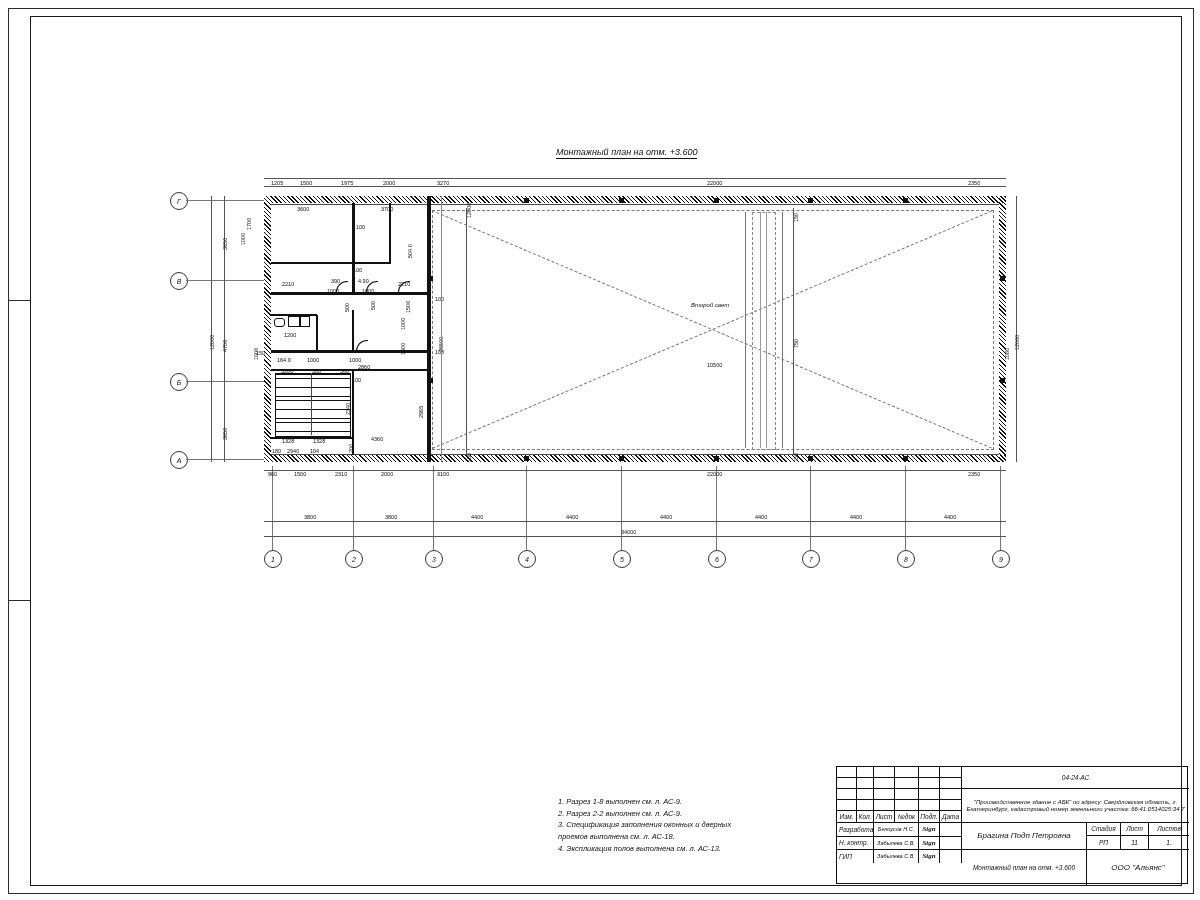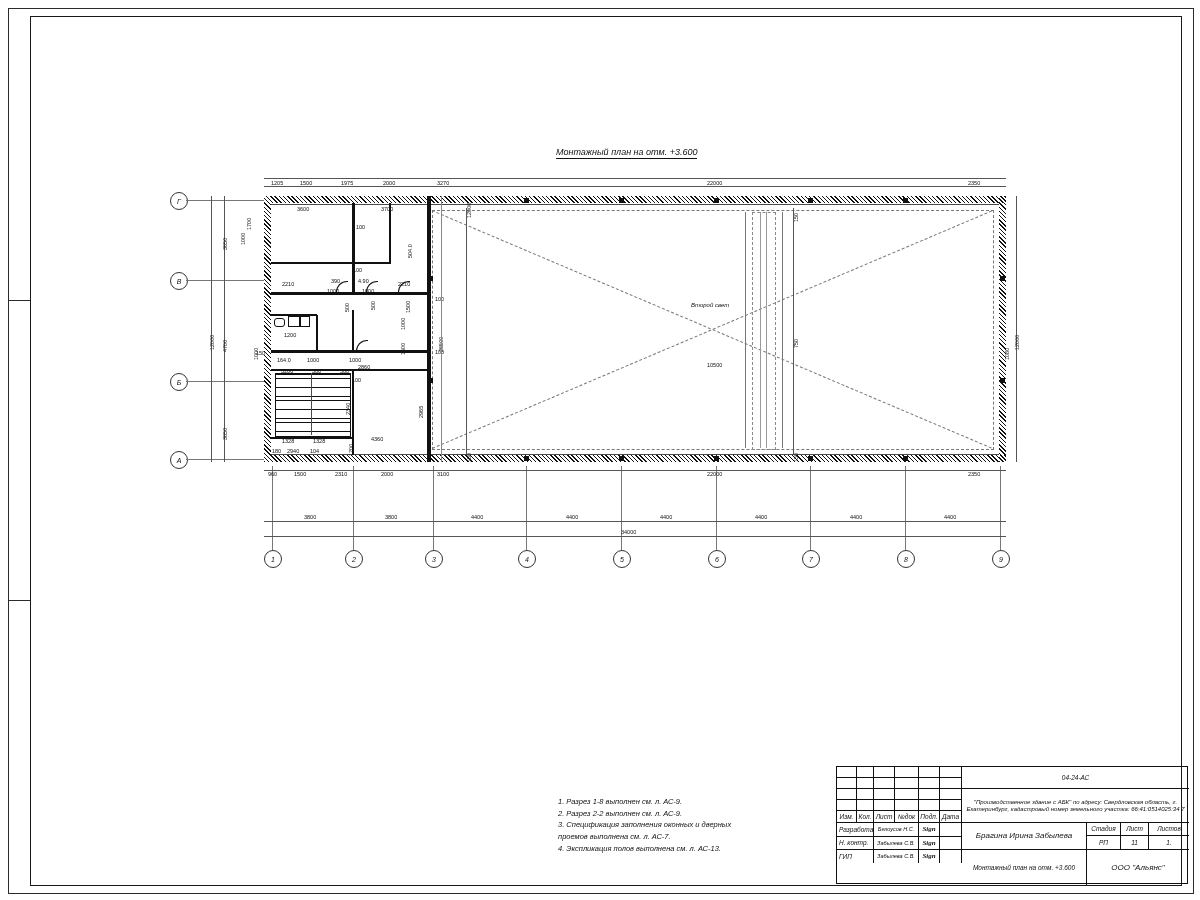--- a/index.html
+++ b/index.html
@@ -228,21 +228,21 @@
   <div class="dimtext v" style="left:405px;top:313px;">1500</div>
 
   <div class="dimline" style="left:793px;top:208px;width:1px;height:246px;"></div>
   <div class="dimline" style="left:466px;top:208px;width:1px;height:246px;"></div>
   <div class="dimline" style="left:441px;top:196px;width:1px;height:266px;background:#888;"></div>
 
   <div class="notes" style="left:558px;top:796px;">
     <div>1. Разрез 1-8 выполнен см. л. АС-9.</div>
     <div>2. Разрез 2-2 выполнен см. л. АС-9.</div>
     <div>3. Спецификация заполнения оконных и дверных</div>
-    <div>    проемов выполнена см. л. АС-7.</div>
+    <div>    проемов выполнена см. л. АС-18.</div>
     <div>4. Экспликация полов выполнена см. л. АС-13.</div>
   </div>
 
   <div class="stamp" style="left:836px;top:766px;width:352px;height:118px;">
 
     <div class="cell" style="left:0;top:0;width:20px;height:11px;"></div>
     <div class="cell" style="left:20px;top:0;width:17px;height:11px;"></div>
     <div class="cell" style="left:37px;top:0;width:21px;height:11px;"></div>
     <div class="cell" style="left:58px;top:0;width:24px;height:11px;"></div>
     <div class="cell" style="left:82px;top:0;width:21px;height:11px;"></div>
@@ -288,21 +288,21 @@
 
     <div class="cell left nbb" style="left:0;top:83px;width:37px;height:13px;">ГИП</div>
     <div class="cell nbb" style="left:37px;top:83px;width:45px;height:13px;font-size:5.5px;">Забылева С.В.</div>
     <div class="cell sig nbb" style="left:82px;top:83px;width:21px;height:13px;font-size:7px;">Sign</div>
     <div class="cell nbb" style="left:103px;top:83px;width:22px;height:13px;"></div>
 
     <div class="cell big" style="left:125px;top:0;width:227px;height:22px;border-right:none;">04-24-АС</div>
 
     <div class="cell" style="left:125px;top:22px;width:227px;height:34px;border-right:none;font-size:6px;padding:0 3px;">"Производственное здание с АБК" по адресу: Свердловская область, г. Екатеринбург, кадастровый номер земельного участка: 66:41:0514025:34 7</div>
 
-    <div class="cell" style="left:125px;top:56px;width:125px;height:27px;font-size:8px;">Брагина Ирина Забылева</div>
+    <div class="cell" style="left:125px;top:56px;width:125px;height:27px;font-size:8px;">Брагина Подп Петровна</div>
 
     <div class="cell nbb" style="left:125px;top:83px;width:125px;height:35px;font-size:6.5px;padding:0 2px;">Монтажный план на отм. +3.600</div>
 
     <div class="cell" style="left:250px;top:56px;width:34px;height:13px;">Стадия</div>
     <div class="cell" style="left:284px;top:56px;width:28px;height:13px;">Лист</div>
     <div class="cell" style="left:312px;top:56px;width:40px;height:13px;border-right:none;">Листов</div>
     <div class="cell" style="left:250px;top:69px;width:34px;height:14px;">РП</div>
     <div class="cell" style="left:284px;top:69px;width:28px;height:14px;">11</div>
     <div class="cell" style="left:312px;top:69px;width:40px;height:14px;border-right:none;">1.</div>
 

